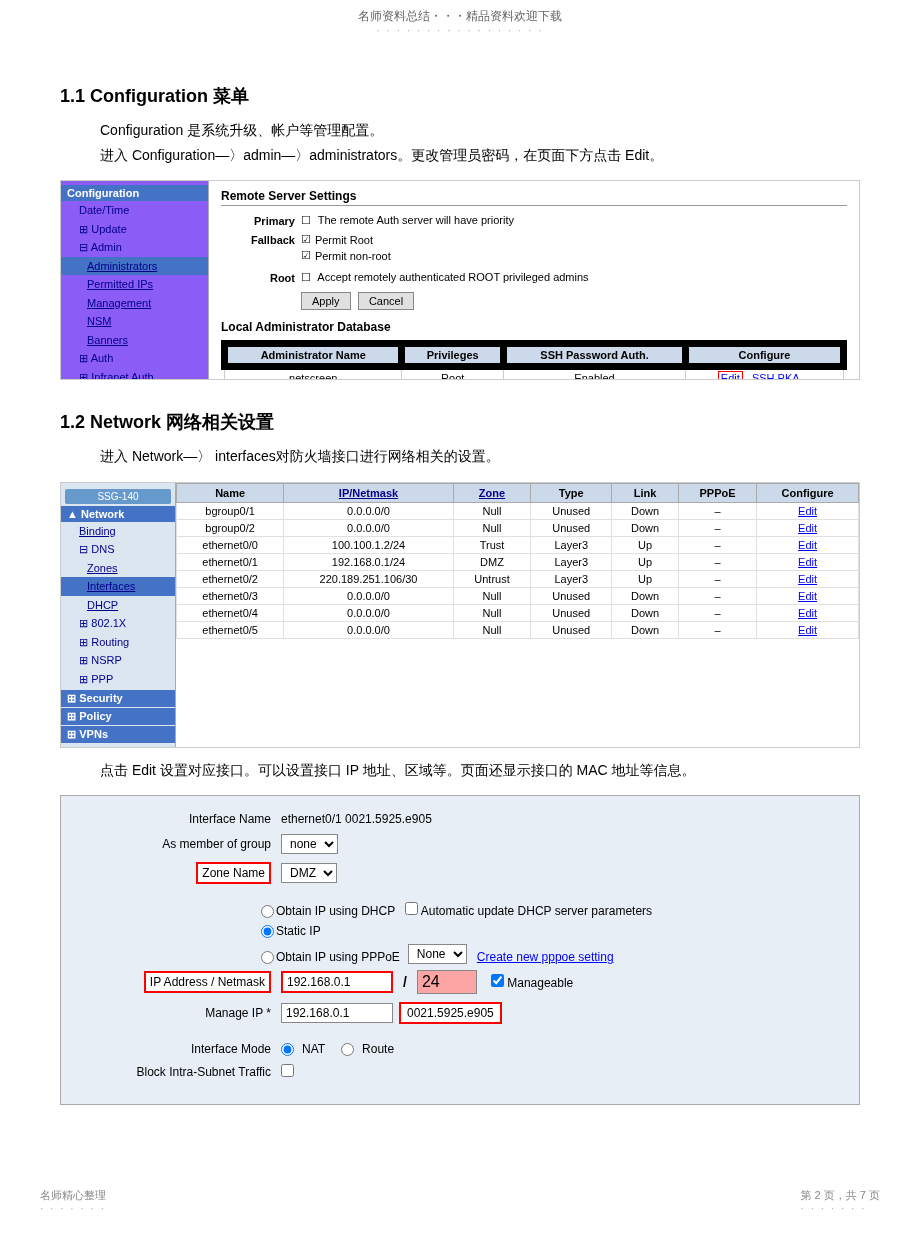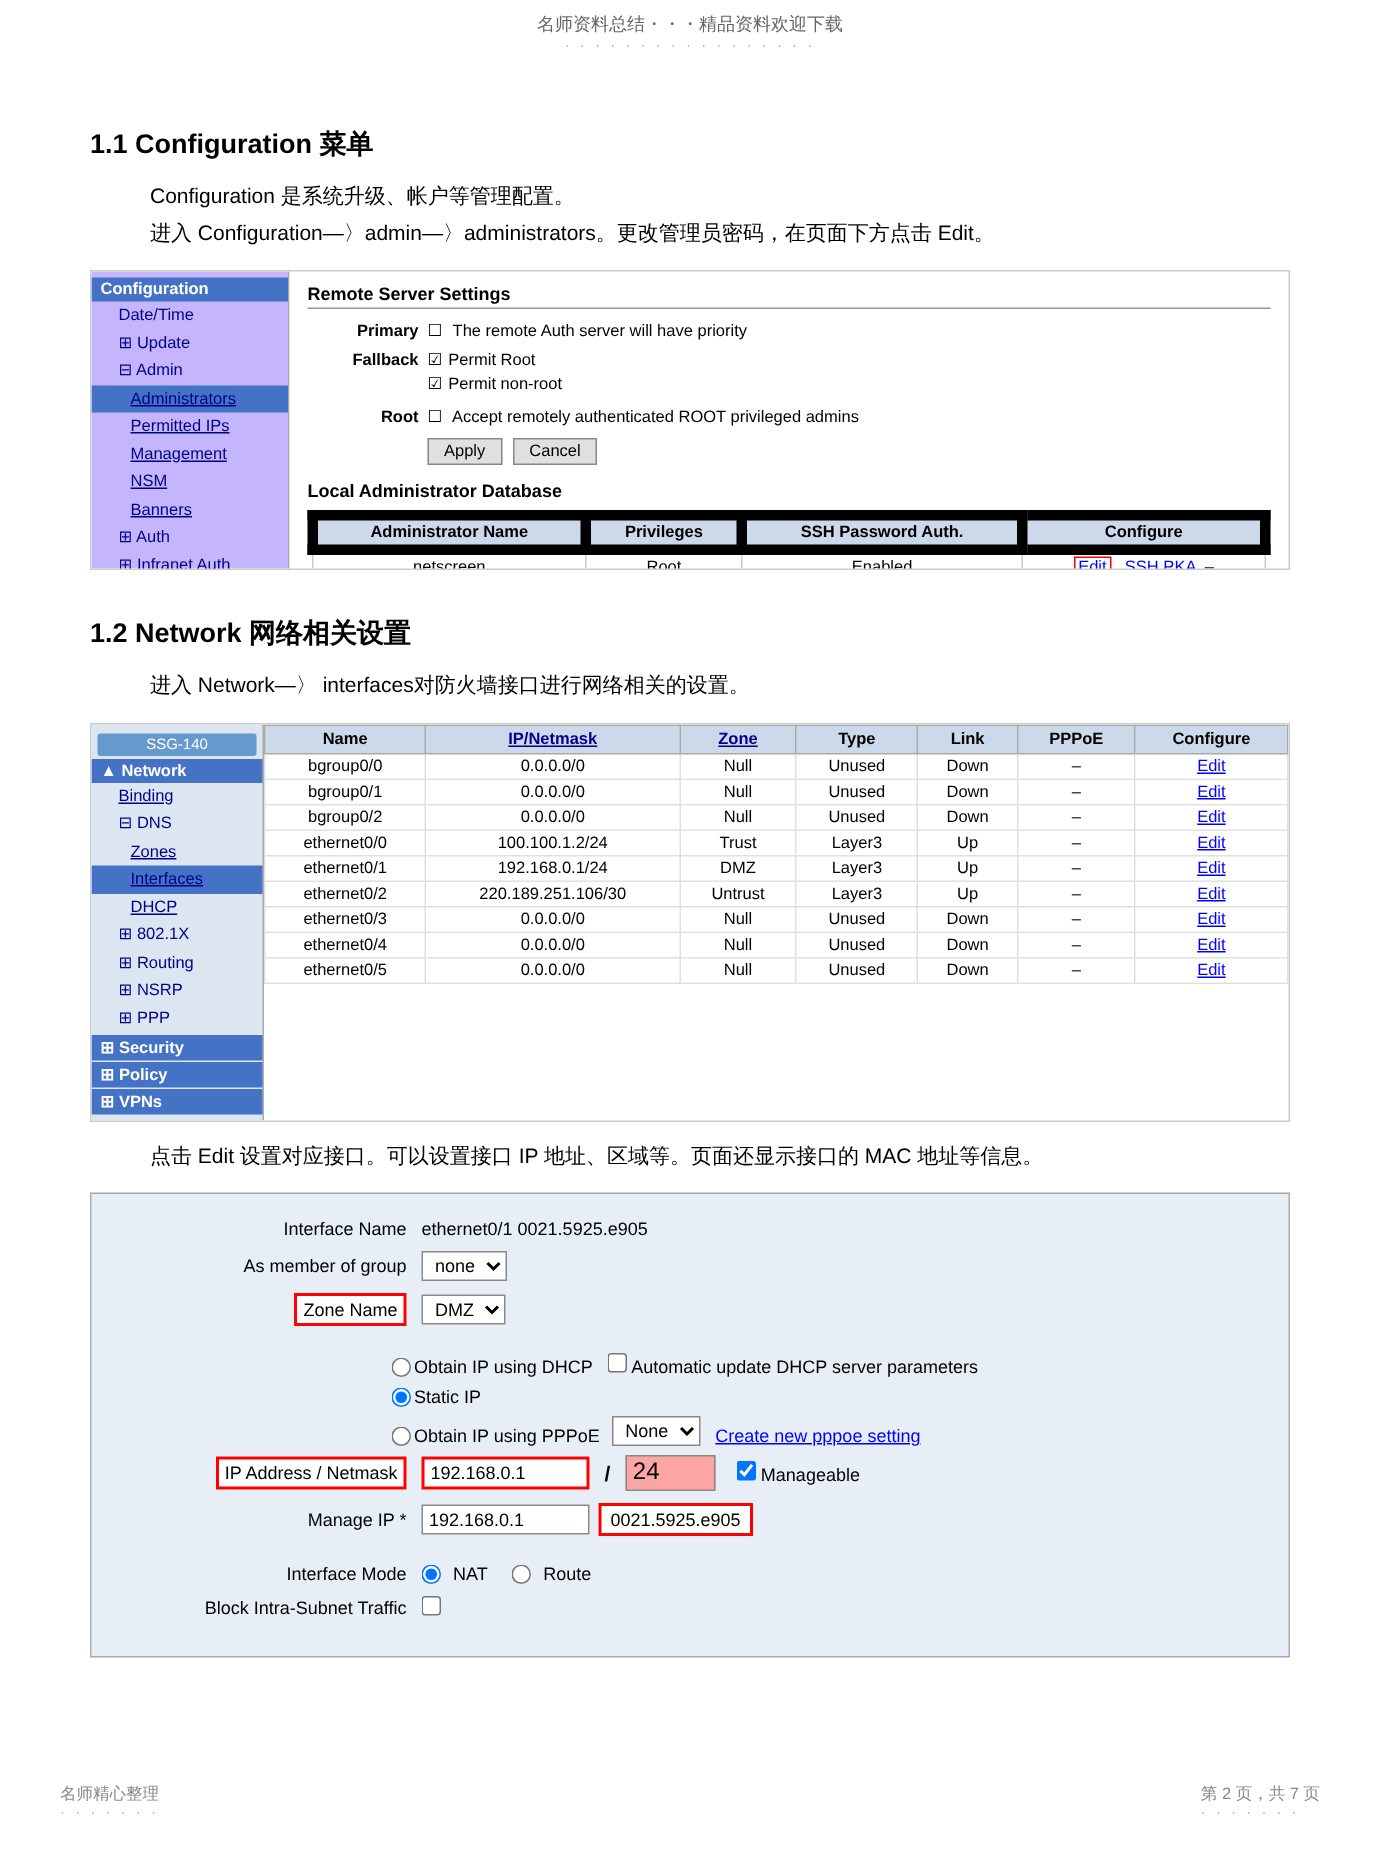--- a/index.html
+++ b/index.html
@@ -51,22 +51,22 @@
       overflow: hidden;
     }
 
     
     .config-screenshot {
       display: flex;
       height: 200px;
     }
 
     .sidebar {
-      width: 132px;
-      background: #c4b5fd;
+      width: 148px;
+      background: #8b5cf6;
       font-size: 11px;
       padding: 4px 0;
       flex-shrink: 0;
       border-right: 1px solid #aaa;
     }
     .sidebar-item {
       padding: 1px 6px 1px 10px;
       cursor: pointer;
       line-height: 1.5;
       color: #00008b;
@@ -459,29 +459,20 @@
             <th>Name</th>
             <th class="sortable">IP/Netmask</th>
             <th class="sortable">Zone</th>
             <th>Type</th>
             <th>Link</th>
             <th>PPPoE</th>
             <th>Configure</th>
           </tr>
         </thead>
         <tbody id="iface-tbody">
-        <tr>
-    <td>bgroup0/0</td>
-    <td>0.0.0.0/0</td>
-    <td>Null</td>
-    <td>Unused</td>
-    <td>Down</td>
-    <td>–</td>
-    <td><a href="#" class="edit-link">Edit</a></td>
-  </tr>
             <tr>
     <td>bgroup0/1</td>
     <td>0.0.0.0/0</td>
     <td>Null</td>
     <td>Unused</td>
     <td>Down</td>
     <td>–</td>
     <td><a href="#" class="edit-link">Edit</a></td>
   </tr>
             <tr>

